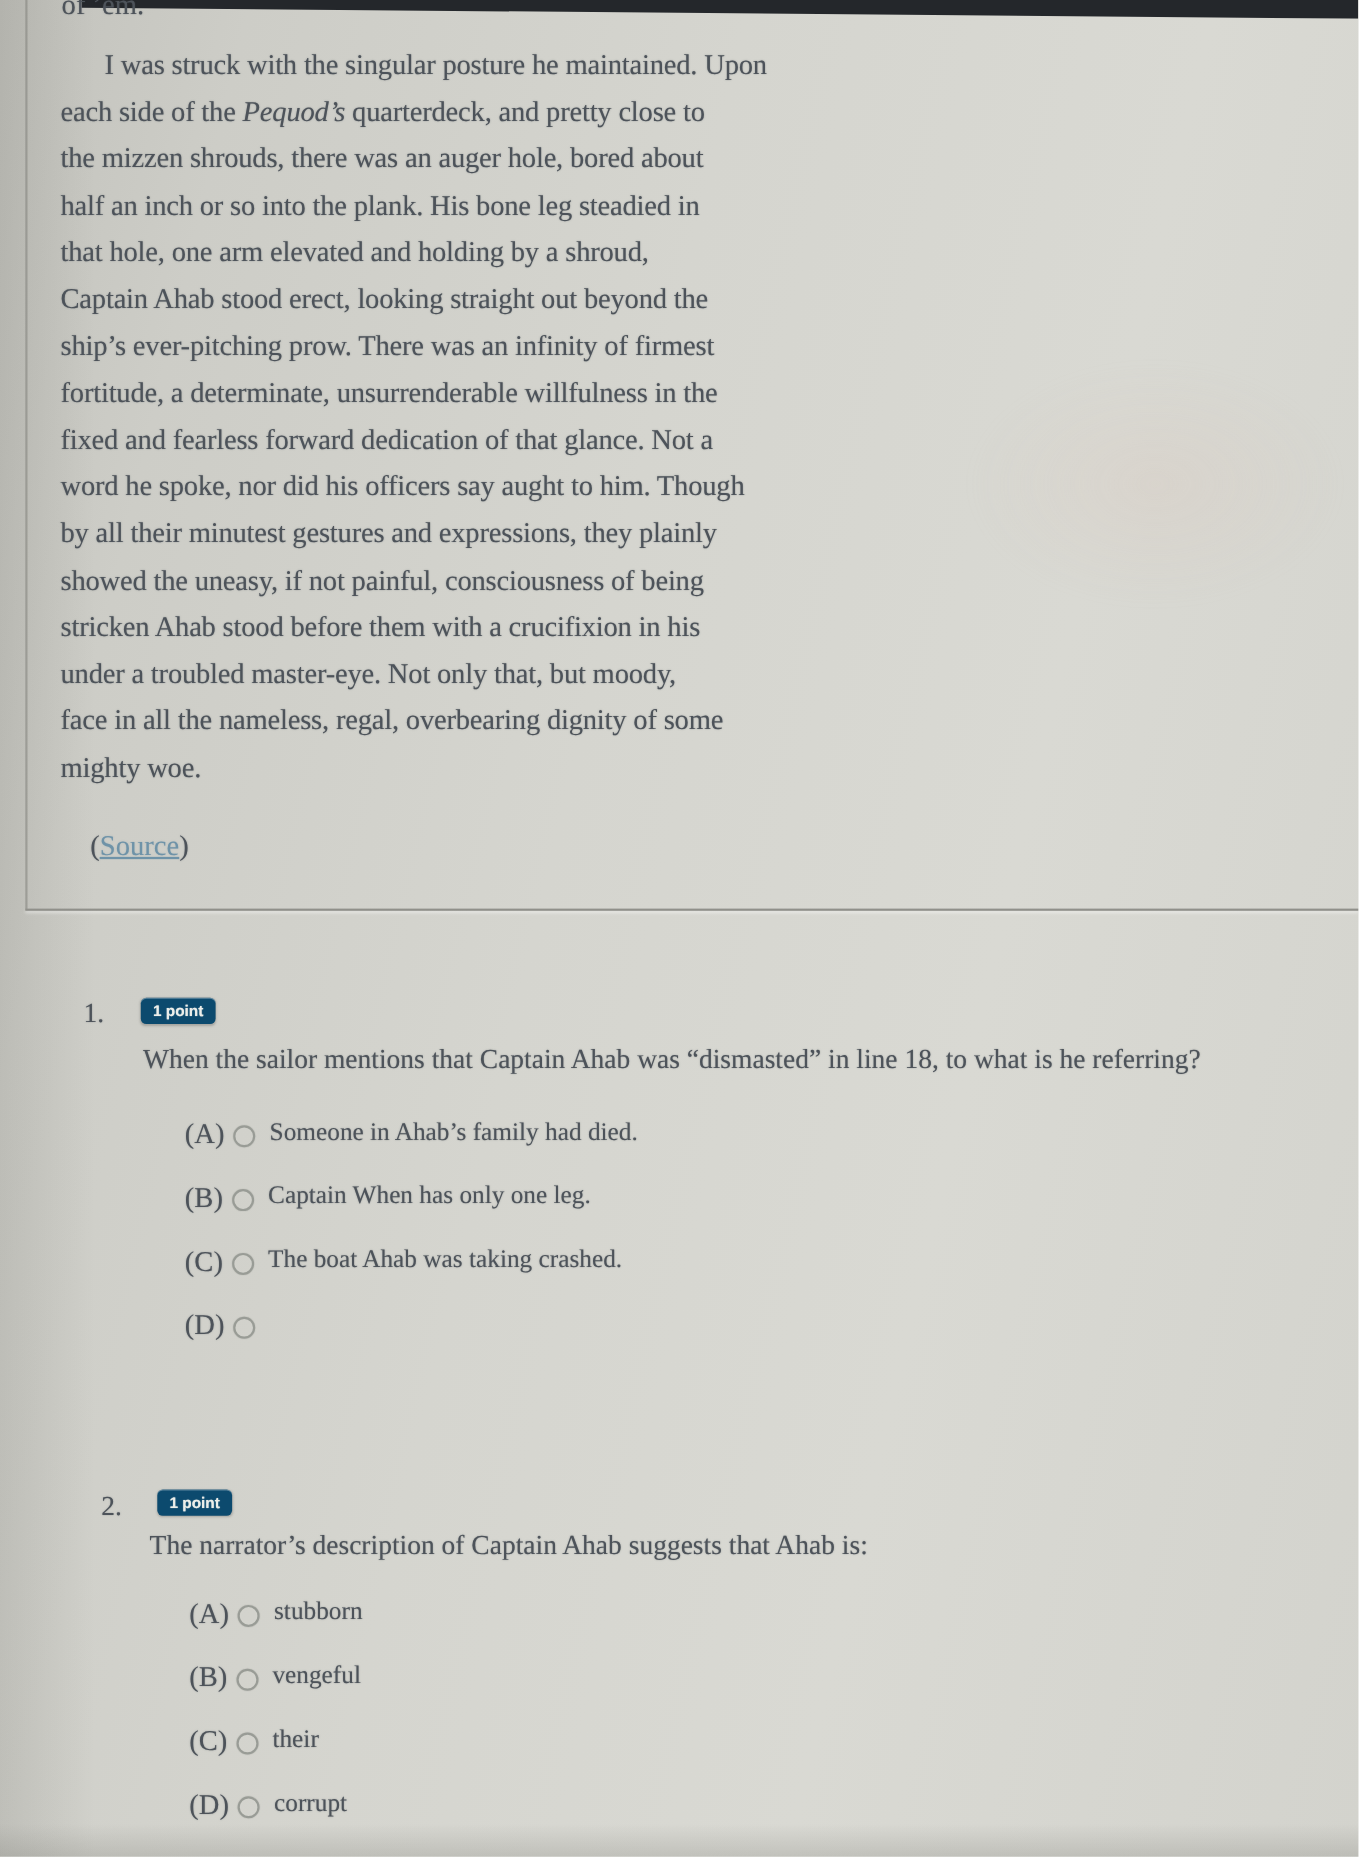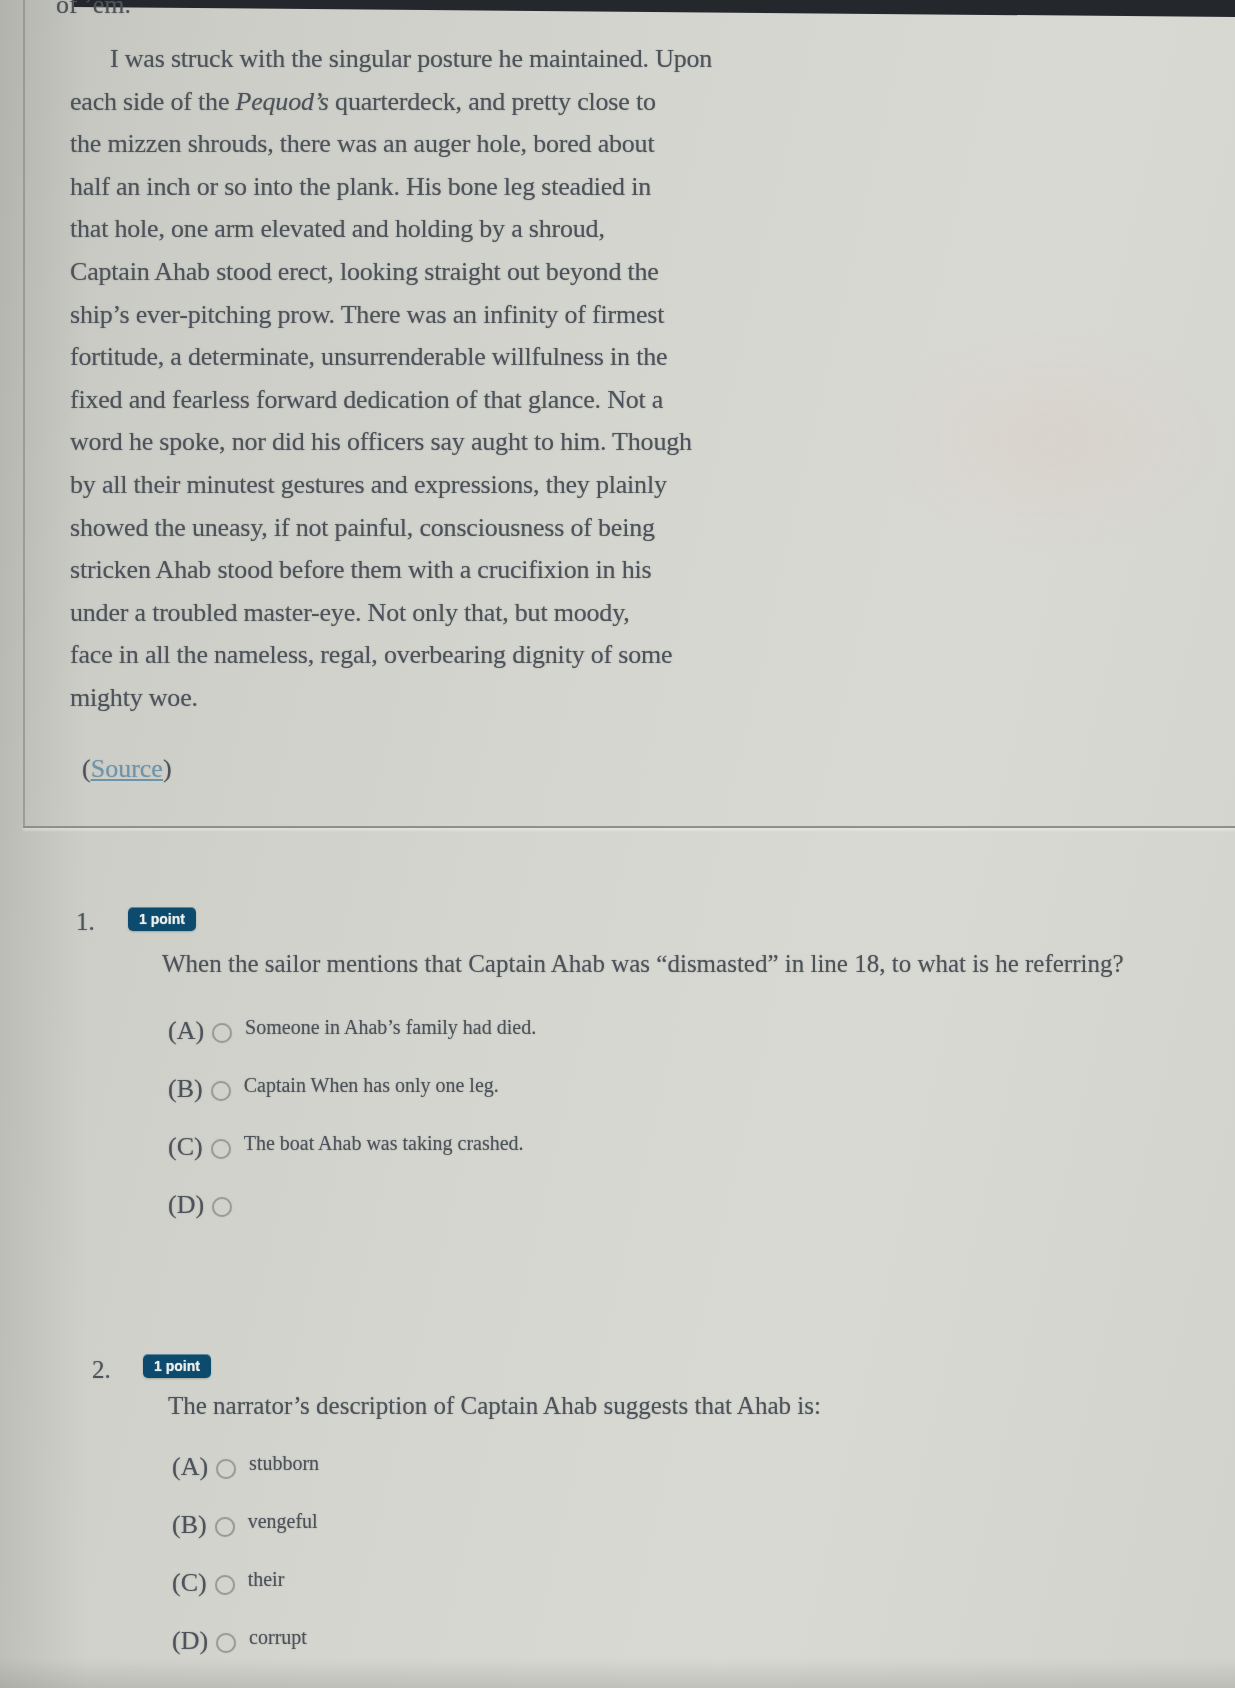--- a/index.html
+++ b/index.html
@@ -30,21 +30,21 @@
   }
   
   .box-left-border{position:absolute;left:23px;top:0;width:2px;height:827px;background:rgba(128,128,122,0.55);}
   .box-bottom-border{
     position:absolute;left:23px;top:826px;width:1212px;height:2px;background:#90908a;
     box-shadow:0 2px 3px rgba(255,255,255,0.55);
   }
   
   .txt{color:#4d535a;text-shadow:0 0 1.4px rgba(77,83,90,0.55);}
   .clipped-line{position:absolute;left:56px;top:-10px;font-size:26px;white-space:nowrap;}
-  .passage{position:absolute;left:70px;top:44px;width:690px;font-size:26px;}
+  .passage{position:absolute;left:55px;top:44px;width:690px;font-size:26px;}
   .passage-line{height:42.6px;white-space:nowrap;letter-spacing:-0.2px;}
   .passage-line.indent{text-indent:40px;}
   .passage-line .it{font-style:italic;}
   .source-line{position:absolute;left:82px;top:754px;font-size:26px;}
   .source-link{color:#6f93a8;text-decoration:underline;cursor:pointer;text-shadow:0 0 1.4px rgba(111,147,168,0.5);margin-top:20px;}
 
   .question{position:absolute;left:0;width:1235px;}
   .q1{top:906px;}
   .q2{top:1354px;}
   .q-number{position:absolute;font-size:25px;}
@@ -52,34 +52,34 @@
   .q2 .q-number{left:92px;top:2px;}
   .points-badge{
     position:absolute;display:inline-block;
     font-family:"Liberation Sans", sans-serif;font-size:14px;font-weight:bold;
     color:#eceeea;background:#0c4a6e;border-radius:5px;padding:4px 11px;
     box-shadow:inset 0 1px 0 rgba(255,255,255,0.35), 0 1px 2px rgba(40,40,38,0.25);
     text-shadow:0 0 1px rgba(236,238,234,0.8);
   }
   .q1 .points-badge{left:128px;top:1px;}
   .q2 .points-badge{left:143px;top:0px;}
-  .q-text{position:absolute;font-size:25px;white-space:nowrap;margin-left:32px;}
+  .q-text{position:absolute;font-size:25px;white-space:nowrap;}
   .q1 .q-text{left:130px;top:44px;}
   .q2 .q-text{left:136px;top:38px;}
   .options{position:absolute;}
   .q1 .options{left:168px;top:110px;}
   .q2 .options{left:172px;top:98px;}
   .opt-row{height:58px;display:flex;align-items:flex-start;}
   .opt-label{font-size:26px;margin-right:8px;}
   .radio{
     width:16px;height:16px;border:2px solid #999c96;border-radius:50%;
     margin-top:7px;margin-right:13px;flex:none;background:transparent;cursor:pointer;
     box-shadow:0 0 1px rgba(120,123,117,0.6);
   }
-  .opt-text{font-size:20px;white-space:nowrap;}
+  .opt-text{font-size:23px;white-space:nowrap;}
 </style>
 </head>
 <body>
 
 <div class="page">
 
   <div class="glow"></div>
   <div class="left-vignette"></div>
   <div class="top-band"></div>
 

